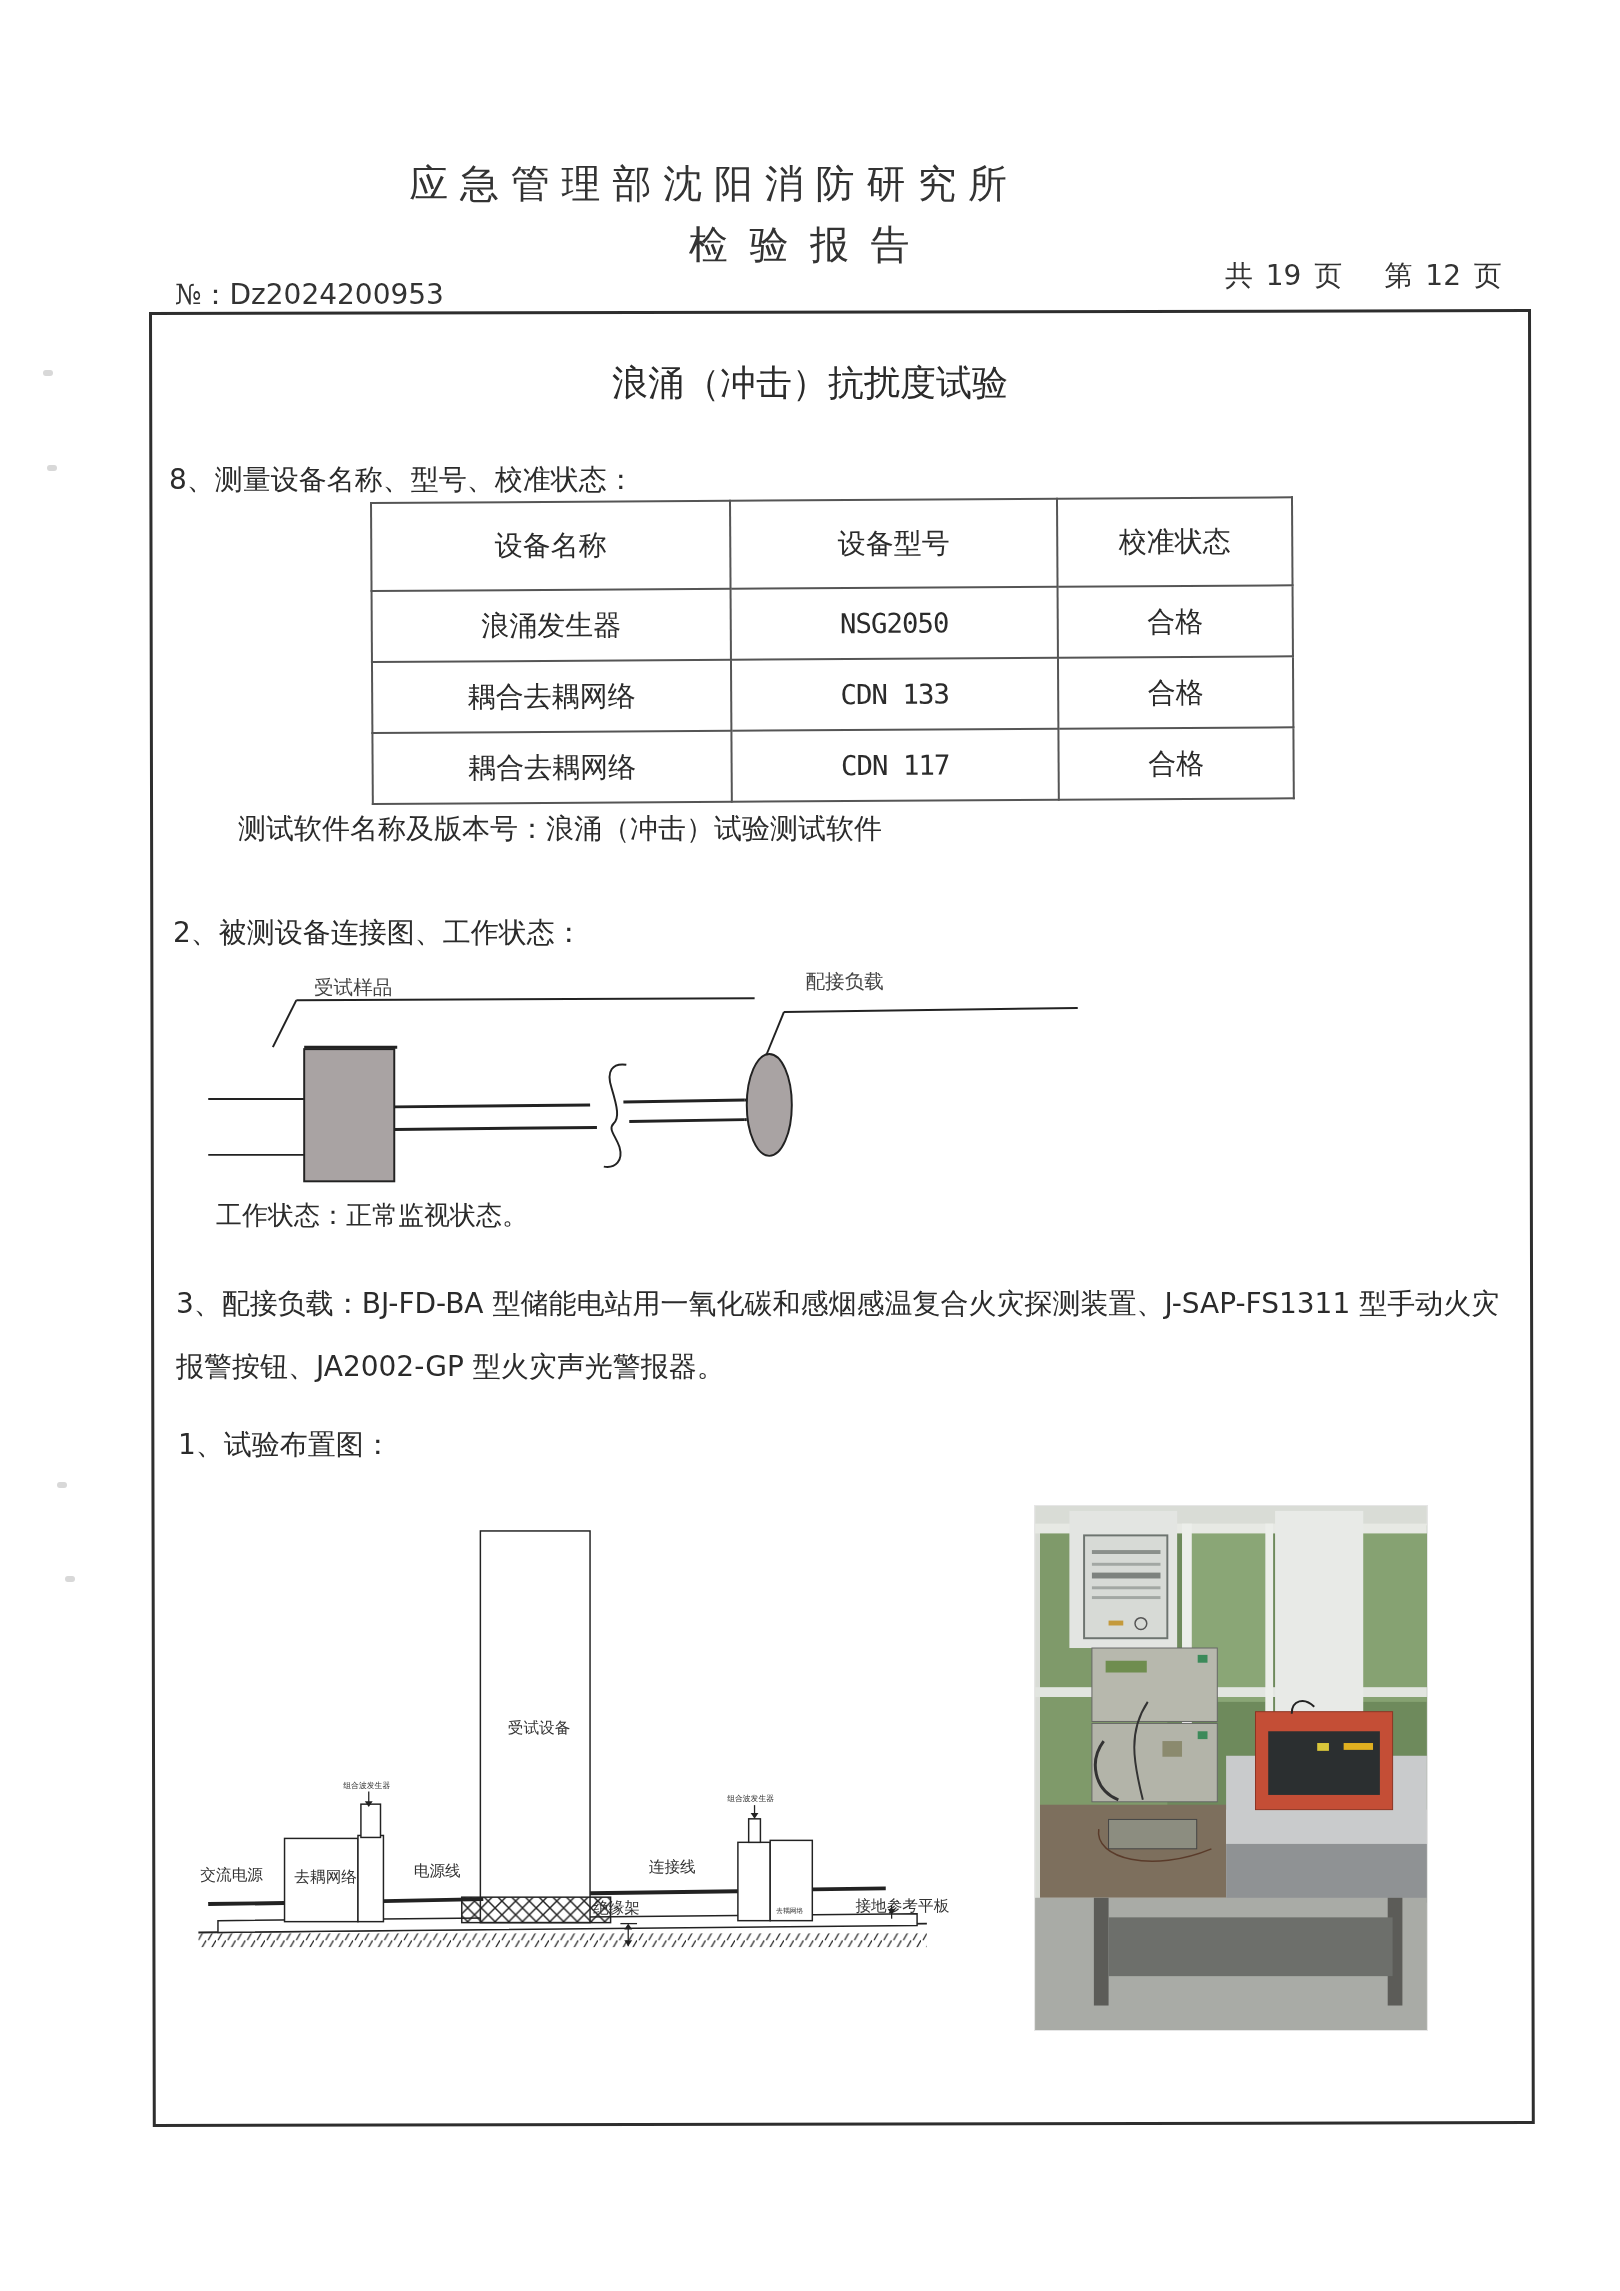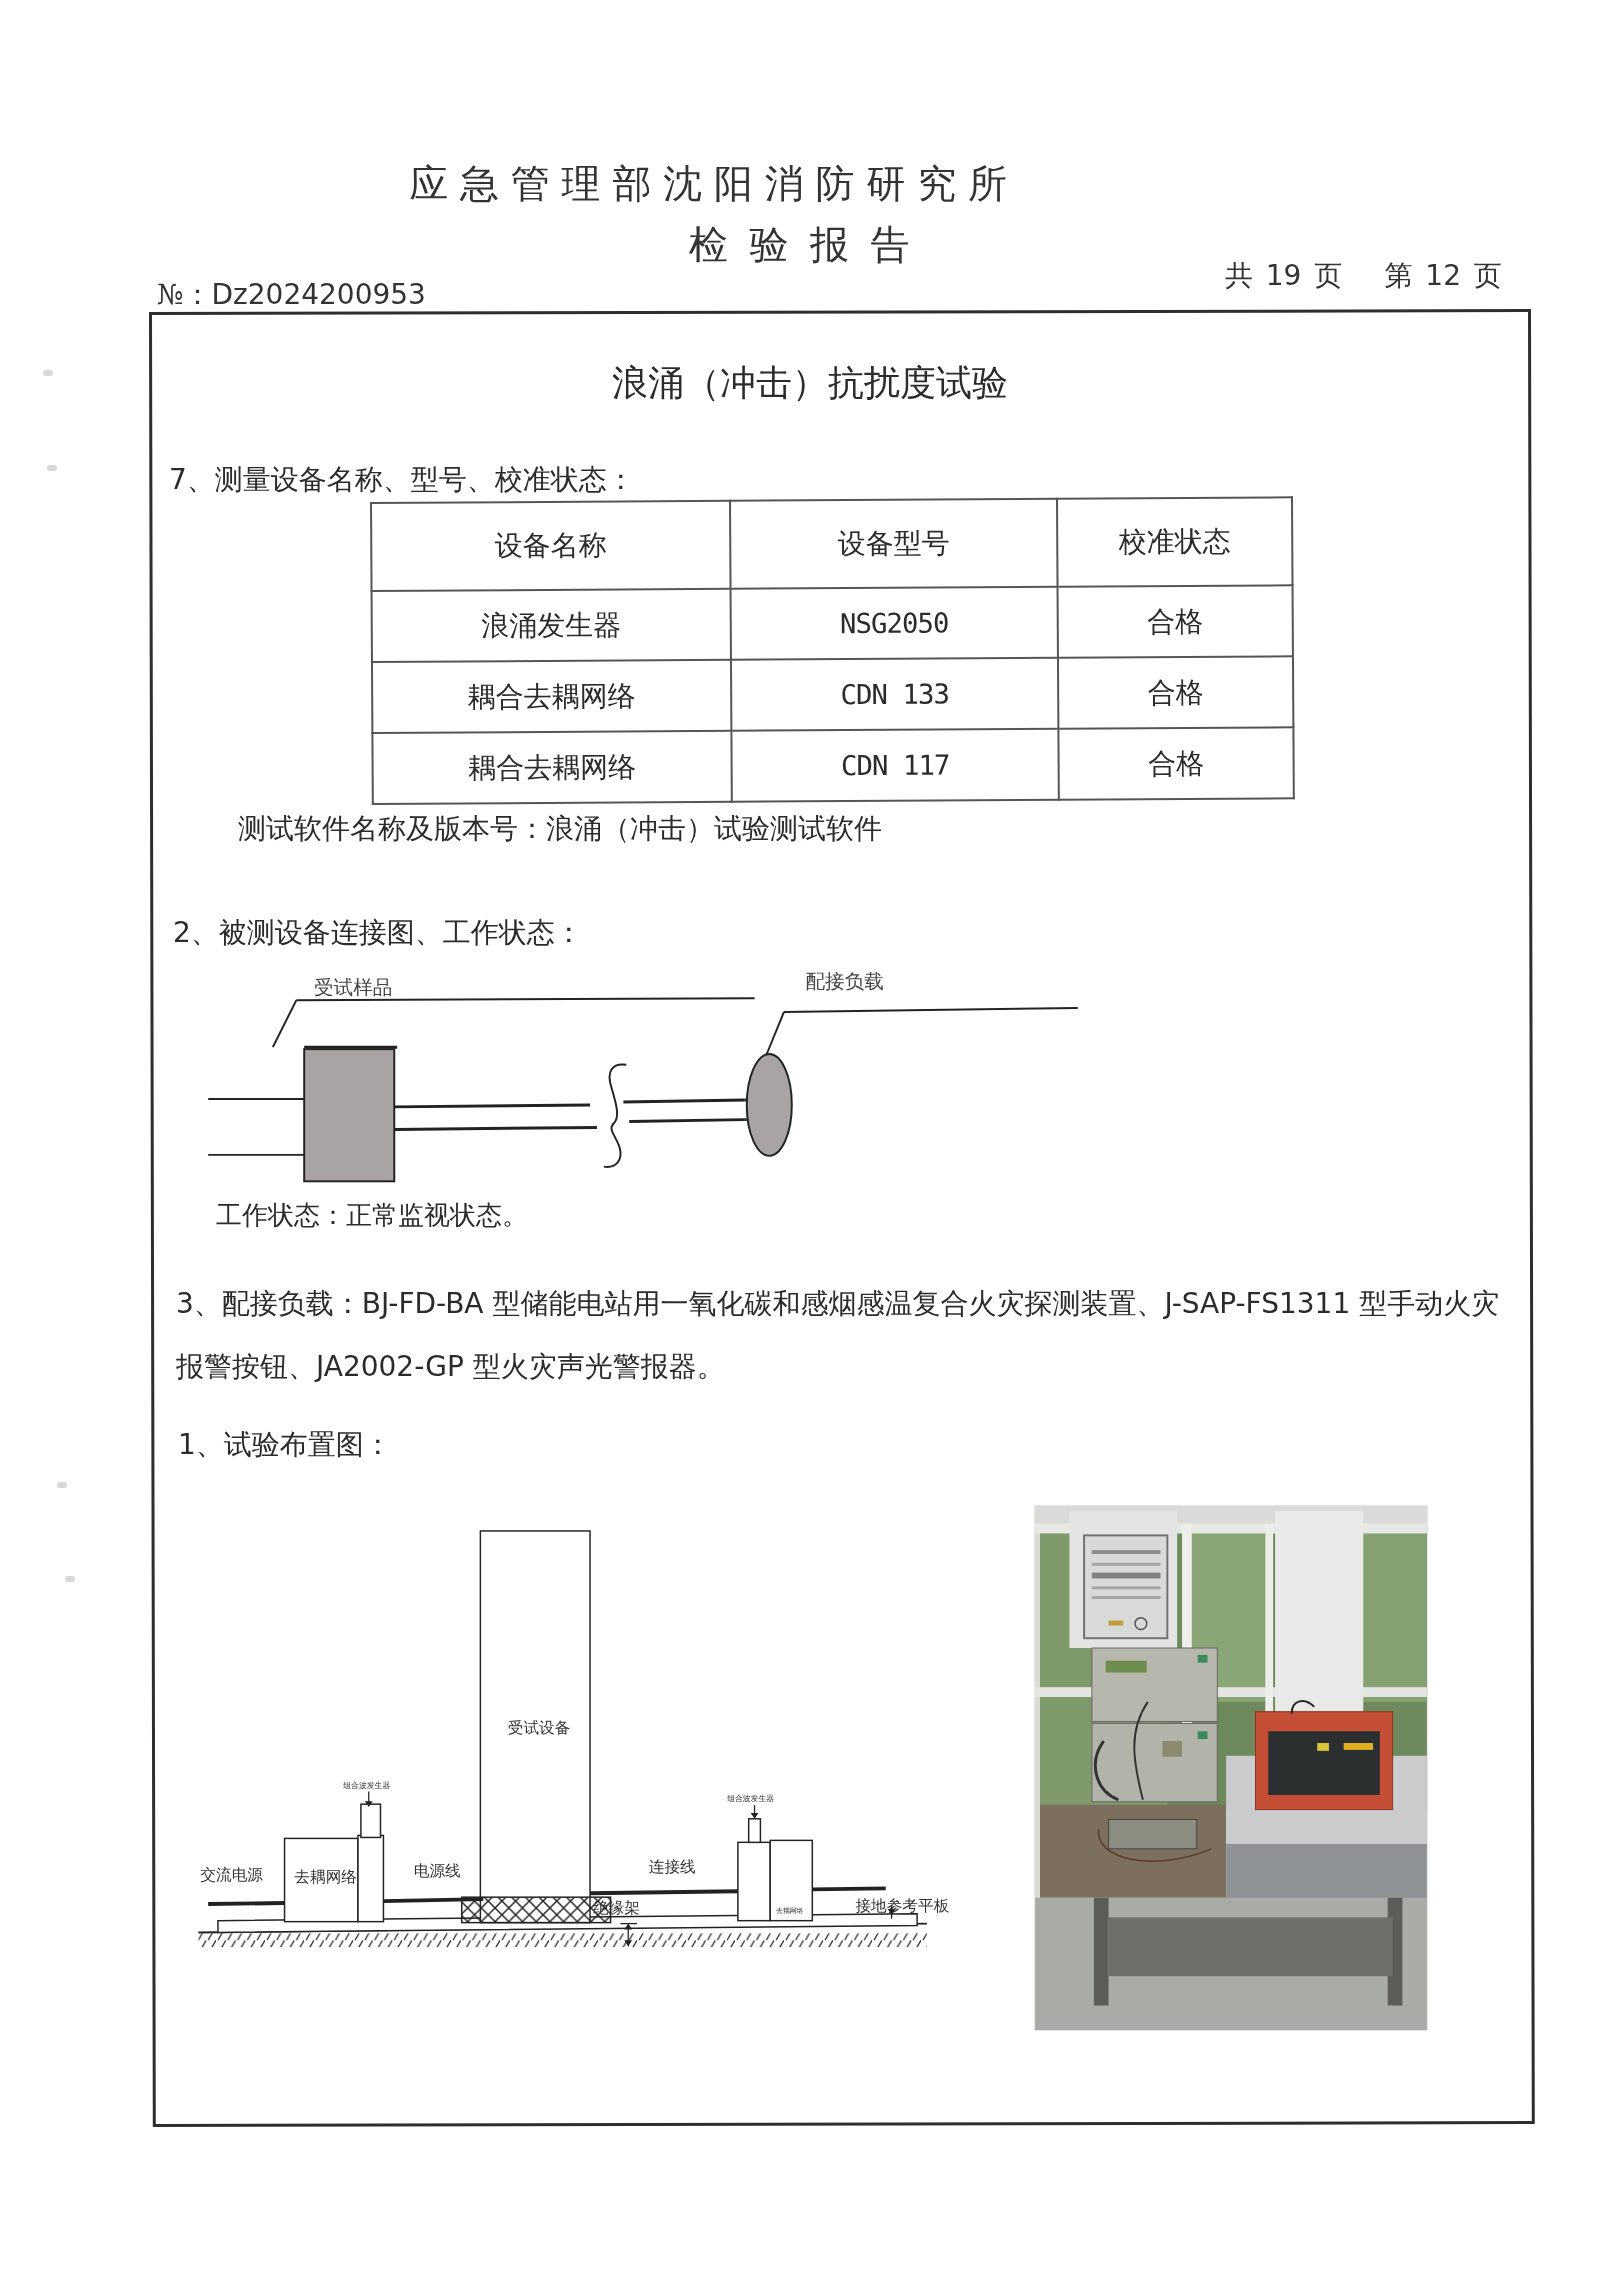--- a/index.html
+++ b/index.html
@@ -10,21 +10,21 @@
   }
   .abs { position: absolute; }
   .org-title {
     left: 0; width: 1428px; top: 157px; text-align: center;
     font-size: 39px; letter-spacing: 11.8px; color: #333;
   }
   .doc-title {
     left: 0; width: 1620px; top: 218px; text-align: center;
     font-size: 39px; letter-spacing: 21.6px; color: #333;
   }
-  .report-no { left: 157px; top: 276px; font-size: 28px; color: #333; }
+  .report-no { left: 175px; top: 276px; font-size: 28px; color: #333; }
   .report-no .no-sym { font-family: "DejaVu Serif", serif; }
   .page-info { left: 1225px; top: 257px; font-size: 28px; color: #333; word-spacing: 3.9px; }
   .page-info span { margin-right: 3.9px; }
 
   .frame {
     left: 149px; top: 312px; width: 1382px; height: 1815px;
     border: 3.9px solid #2e2e2e; box-sizing: border-box;
     transform: rotate(-0.12deg); transform-origin: top left;
   }
 
@@ -75,21 +75,21 @@
 </div>
 <div class="abs page-info">
   <span>共 19 页</span>
   &nbsp;&nbsp;<span>第 12 页</span>
 </div>
 
 <div class="abs frame"></div>
 
 <div class="abs section-title">浪涌（冲击）抗扰度试验</div>
 
-<div class="abs sec-h sec1">7、测量设备名称、型号、校准状态：</div>
+<div class="abs sec-h sec1">8、测量设备名称、型号、校准状态：</div>
 
 <table class="equip">
   <tbody>
       <tr class="head">
     <td class="c1">设备名称</td>
     <td class="c2">设备型号</td>
     <td class="c3">校准状态</td>
   </tr>
   <tr>
     <td>浪涌发生器</td>

